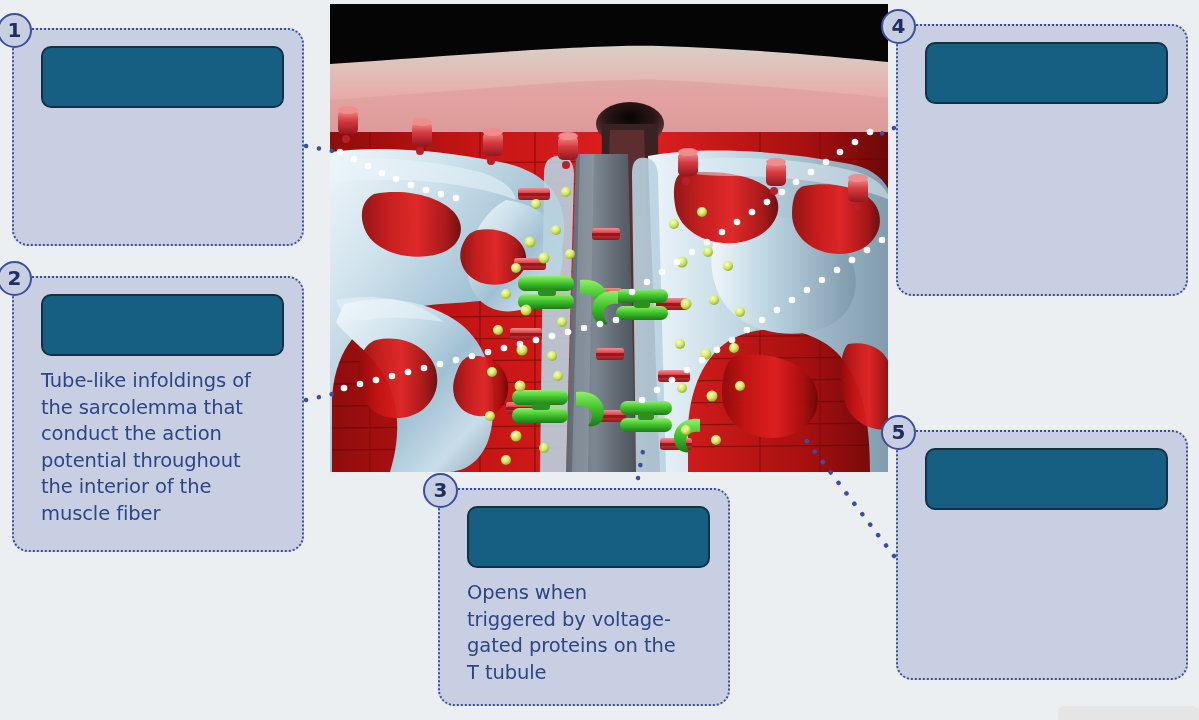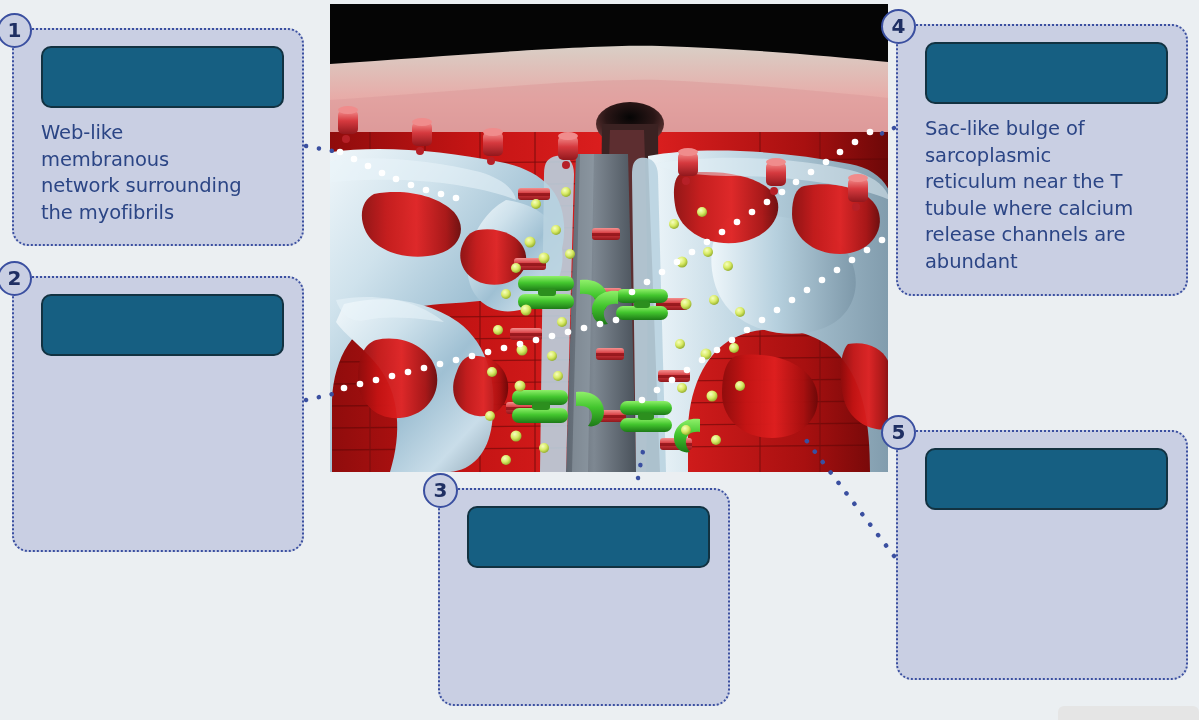--- a/index.html
+++ b/index.html
@@ -515,45 +515,45 @@
 
       <path d="M894,128 L872,138"></path>
 
       <path d="M894,556 L806,440"></path>
     </g>
   </svg>
 
   <div class="callout" id="card-1">
     <div class="badge">1</div>
     <div class="callout-header"></div>
-    <div class="callout-body">Web-like
-membranous
-network surrounding
-the myofibrils</div>
   </div>
 
   <div class="callout" id="card-2">
     <div class="badge">2</div>
     <div class="callout-header"></div>
+    <div class="callout-body">Tube-like infoldings of
+the sarcolemma that
+conduct the action
+potential throughout
+the interior of the
+muscle fiber</div>
   </div>
 
   <div class="callout" id="card-3">
     <div class="badge">3</div>
     <div class="callout-header"></div>
+    <div class="callout-body">Opens when
+triggered by voltage-
+gated proteins on the
+T tubule</div>
   </div>
 
   <div class="callout" id="card-4">
     <div class="badge">4</div>
     <div class="callout-header"></div>
-    <div class="callout-body">Sac-like bulge of
-sarcoplasmic
-reticulum near the T
-tubule where calcium
-release channels are
-abundant</div>
   </div>
 
   <div class="callout" id="card-5">
     <div class="badge">5</div>
     <div class="callout-header"></div>
   </div>
 
   <div id="corner-panel"></div>
 
 </div>

